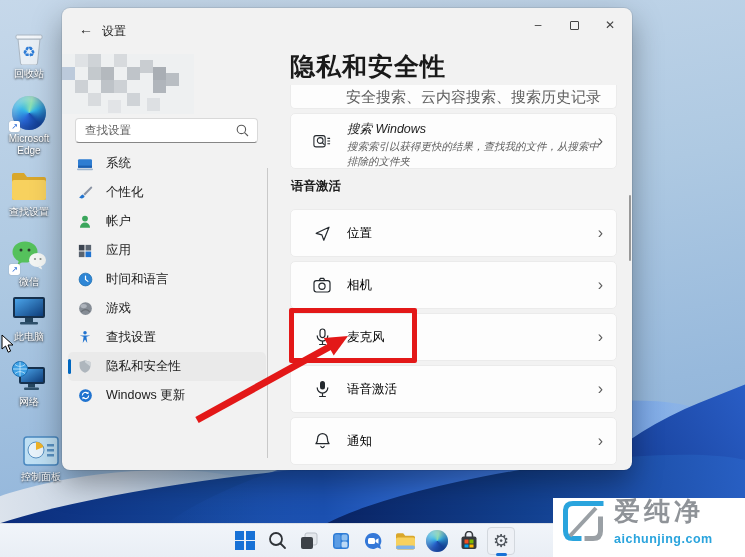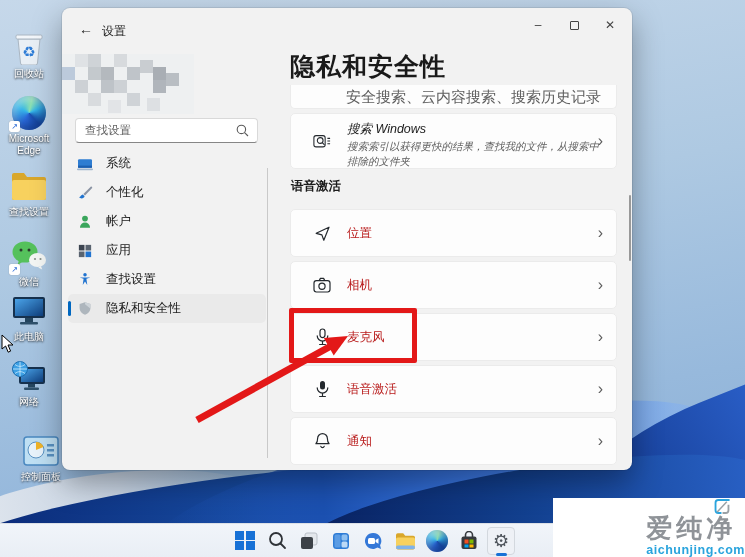--- a/index.html
+++ b/index.html
@@ -67,21 +67,21 @@
   .nav-item.selected::before { content:""; position:absolute; left:0; top:7px; width:3px; height:15px;
     border-radius:2px; background:#0067c0; }
   .side-scroll { position:absolute; left:205px; top:120px; width:1px; height:290px; background:#c9c9c9; }
 
   
   .main { position:absolute; left:228px; top:0; width:342px; height:462px; }
   .page-title { position:absolute; left:0; top:42px; font-size:25px; font-weight:700; color:#1a1a1a; letter-spacing:1px; }
   .card { position:absolute; left:0; width:327px; background:#fdfdfd; border:1px solid #ebebeb; border-radius:5px; }
   .row-card { display:flex; align-items:center; cursor:pointer; }
   .row-card .cic { width:18px; height:18px; margin-left:22px; display:flex; align-items:center; justify-content:center; }
-  .row-card .ctxt { margin-left:16px; font-size:12.5px; color:#b91c1c; }
+  .row-card .ctxt { margin-left:16px; font-size:12.5px; color:#000000; }
   .row-card .chev { position:absolute; right:13px; font-size:16px; color:#5e5e5e; line-height:1; }
   .partial-card { overflow:hidden; display:flex; align-items:flex-start; }
   .partial-card .psub { font-size:15px; color:#5f5f5f; margin:3px 0 0 55px; }
   .partial-card .pic { position:absolute; left:24px; top:-6px; color:#1b1b1b; }
   .sw-card { cursor:pointer; }
   .sw-card .cic { align-self:flex-start; margin-top:18px; }
   .sw-body { margin-left:16px; margin-top:7px; width:252px;font-style:italic; }
   .sw-title { font-size:12.5px; color:#1b1b1b; }
   .sw-sub { font-size:10.5px; color:#5f5f5f; line-height:1.4; margin-top:1px; }
   .section-h { position:absolute; left:1px; top:170px; font-size:12.5px; font-weight:700; color:#1a1a1a; }
@@ -101,25 +101,25 @@
     position:relative; cursor:pointer; }
   .tb-btn.active { background:#eef1f6; border:1px solid #d3d8de; }
   .tb-btn.active::after { content:""; position:absolute; bottom:-2px; left:8px; width:11px; height:3px;
     border-radius:2px; background:#1771d6; }
   .start-grid { display:grid; grid-template-columns:9px 9px; grid-template-rows:9px 9px; gap:1.5px; }
   .start-grid i { background:#1771d6; }
   .gear-glyph { font-size:18px; color:#4f555c; line-height:1; }
 
   
   .watermark { position:absolute; left:553px; top:498px; width:192px; height:59px; background:#fff; z-index:70;
-    display:flex; align-items:flex-end;flex-direction:column; }
+    display:flex; align-items:flex-start; }
   .wm-logo { margin-left:7px; }
   .wm-text { margin-left:8px; }
   .wm-brand { font-size:26px; font-weight:700; color:#8f9398; letter-spacing:4px; line-height:1; }
-  .wm-domain { font-size:12.5px; font-weight:700; color:#2aa4dd; letter-spacing:.5px; margin-top:2px; }
+  .wm-domain { font-size:12.5px; font-weight:700; color:#2aa4dd; letter-spacing:.5px; margin-top:8px; }
 
   svg { display:block; }
 </style>
 </head>
 <body>
 
 <div class="stage">
 
   <div class="wallpaper">
     <div class="bloom-light"></div>
@@ -316,21 +316,41 @@
               <svg width="14" height="14" viewBox="0 0 16 16">
                 <rect x="1" y="1" width="6.4" height="6.4" fill="#3c4450"></rect>
                 <rect x="8.6" y="1" width="6.4" height="6.4" fill="#59636f"></rect>
                 <rect x="1" y="8.6" width="6.4" height="6.4" fill="#59636f"></rect>
                 <rect x="8.6" y="8.6" width="6.4" height="6.4" fill="#2073cf"></rect>
               </svg>
             </span>
           <span class="ntxt">应用</span>
         </div>
 
-
+        <div class="nav-item">
+          <span class="nic">
+              <svg width="15" height="15" viewBox="0 0 16 16">
+                <circle cx="8" cy="8" r="6.8" fill="#2e86d6"></circle>
+                <circle cx="8" cy="8" r="6.8" fill="none" stroke="#1b6db0" stroke-width=".8"></circle>
+                <path d="M8 4.4 V8 l2.6 2" stroke="#fff" stroke-width="1.3" fill="none" stroke-linecap="round"></path>
+              </svg>
+            </span>
+          <span class="ntxt">时间和语言</span>
+        </div>
+
+        <div class="nav-item">
+          <span class="nic">
+              <svg width="15" height="15" viewBox="0 0 16 16">
+                <circle cx="8" cy="8" r="6.8" fill="#858c95"></circle>
+                <ellipse cx="6" cy="5.4" rx="3.4" ry="2.3" fill="#bcc2c9" opacity=".75"></ellipse>
+                <path d="M3.4 11.5 c2.8 -3 6.4 -3 9.2 0" stroke="#6a7077" stroke-width="1.2" fill="none"></path>
+              </svg>
+            </span>
+          <span class="ntxt">游戏</span>
+        </div>
 
         <div class="nav-item">
           <span class="nic">
               <svg width="14" height="15" viewBox="0 0 16 16">
                 <circle cx="8" cy="2.6" r="2" fill="#2073cf"></circle>
                 <path d="M1.8 5.6 h12.4 l-4.6 1.4 1 7.4 -2.6 -4 -2.6 4 1 -7.4z" fill="#2073cf"></path>
               </svg>
             </span>
           <span class="ntxt">查找设置</span>
         </div>
@@ -338,20 +358,32 @@
         <div class="nav-item selected">
           <span class="nic">
               <svg width="14" height="15" viewBox="0 0 16 16">
                 <path d="M8 .8 14.2 2.9 v4.3 c0 4.2 -2.8 6.7 -6.2 7.9 C4.6 13.9 1.8 11.4 1.8 7.2 V2.9z" fill="#aeb6bd"></path>
                 <path d="M8 .8 14.2 2.9 v4.3 c0 .3 0 .6 -.1 .9 L8 3.2z" fill="#ced4d9"></path>
               </svg>
             </span>
           <span class="ntxt">隐私和安全性</span>
         </div>
 
+        <div class="nav-item">
+          <span class="nic">
+              <svg width="15" height="15" viewBox="0 0 16 16">
+                <circle cx="8" cy="8" r="6.8" fill="#2073cf"></circle>
+                <path d="M4.6 8 a3.4 3.4 0 0 1 6 -2.1" stroke="#fff" stroke-width="1.2" fill="none"></path>
+                <path d="M11.2 3.8 v2.6 h-2.6z" fill="#fff"></path>
+                <path d="M11.4 8 a3.4 3.4 0 0 1 -6 2.1" stroke="#fff" stroke-width="1.2" fill="none"></path>
+                <path d="M4.8 12.2 v-2.6 h2.6z" fill="#fff"></path>
+              </svg>
+            </span>
+          <span class="ntxt">Windows 更新</span>
+        </div>
 
       </div>
       <div class="side-scroll"></div>
     </div>
 
     <div class="main">
       <div class="page-title">隐私和安全性</div>
 
       <div class="card partial-card" style="top:77px;height:24px;border-top:none;border-radius:0 0 5px 5px">
         <svg class="pic" width="14" height="12" viewBox="0 0 14 12">

